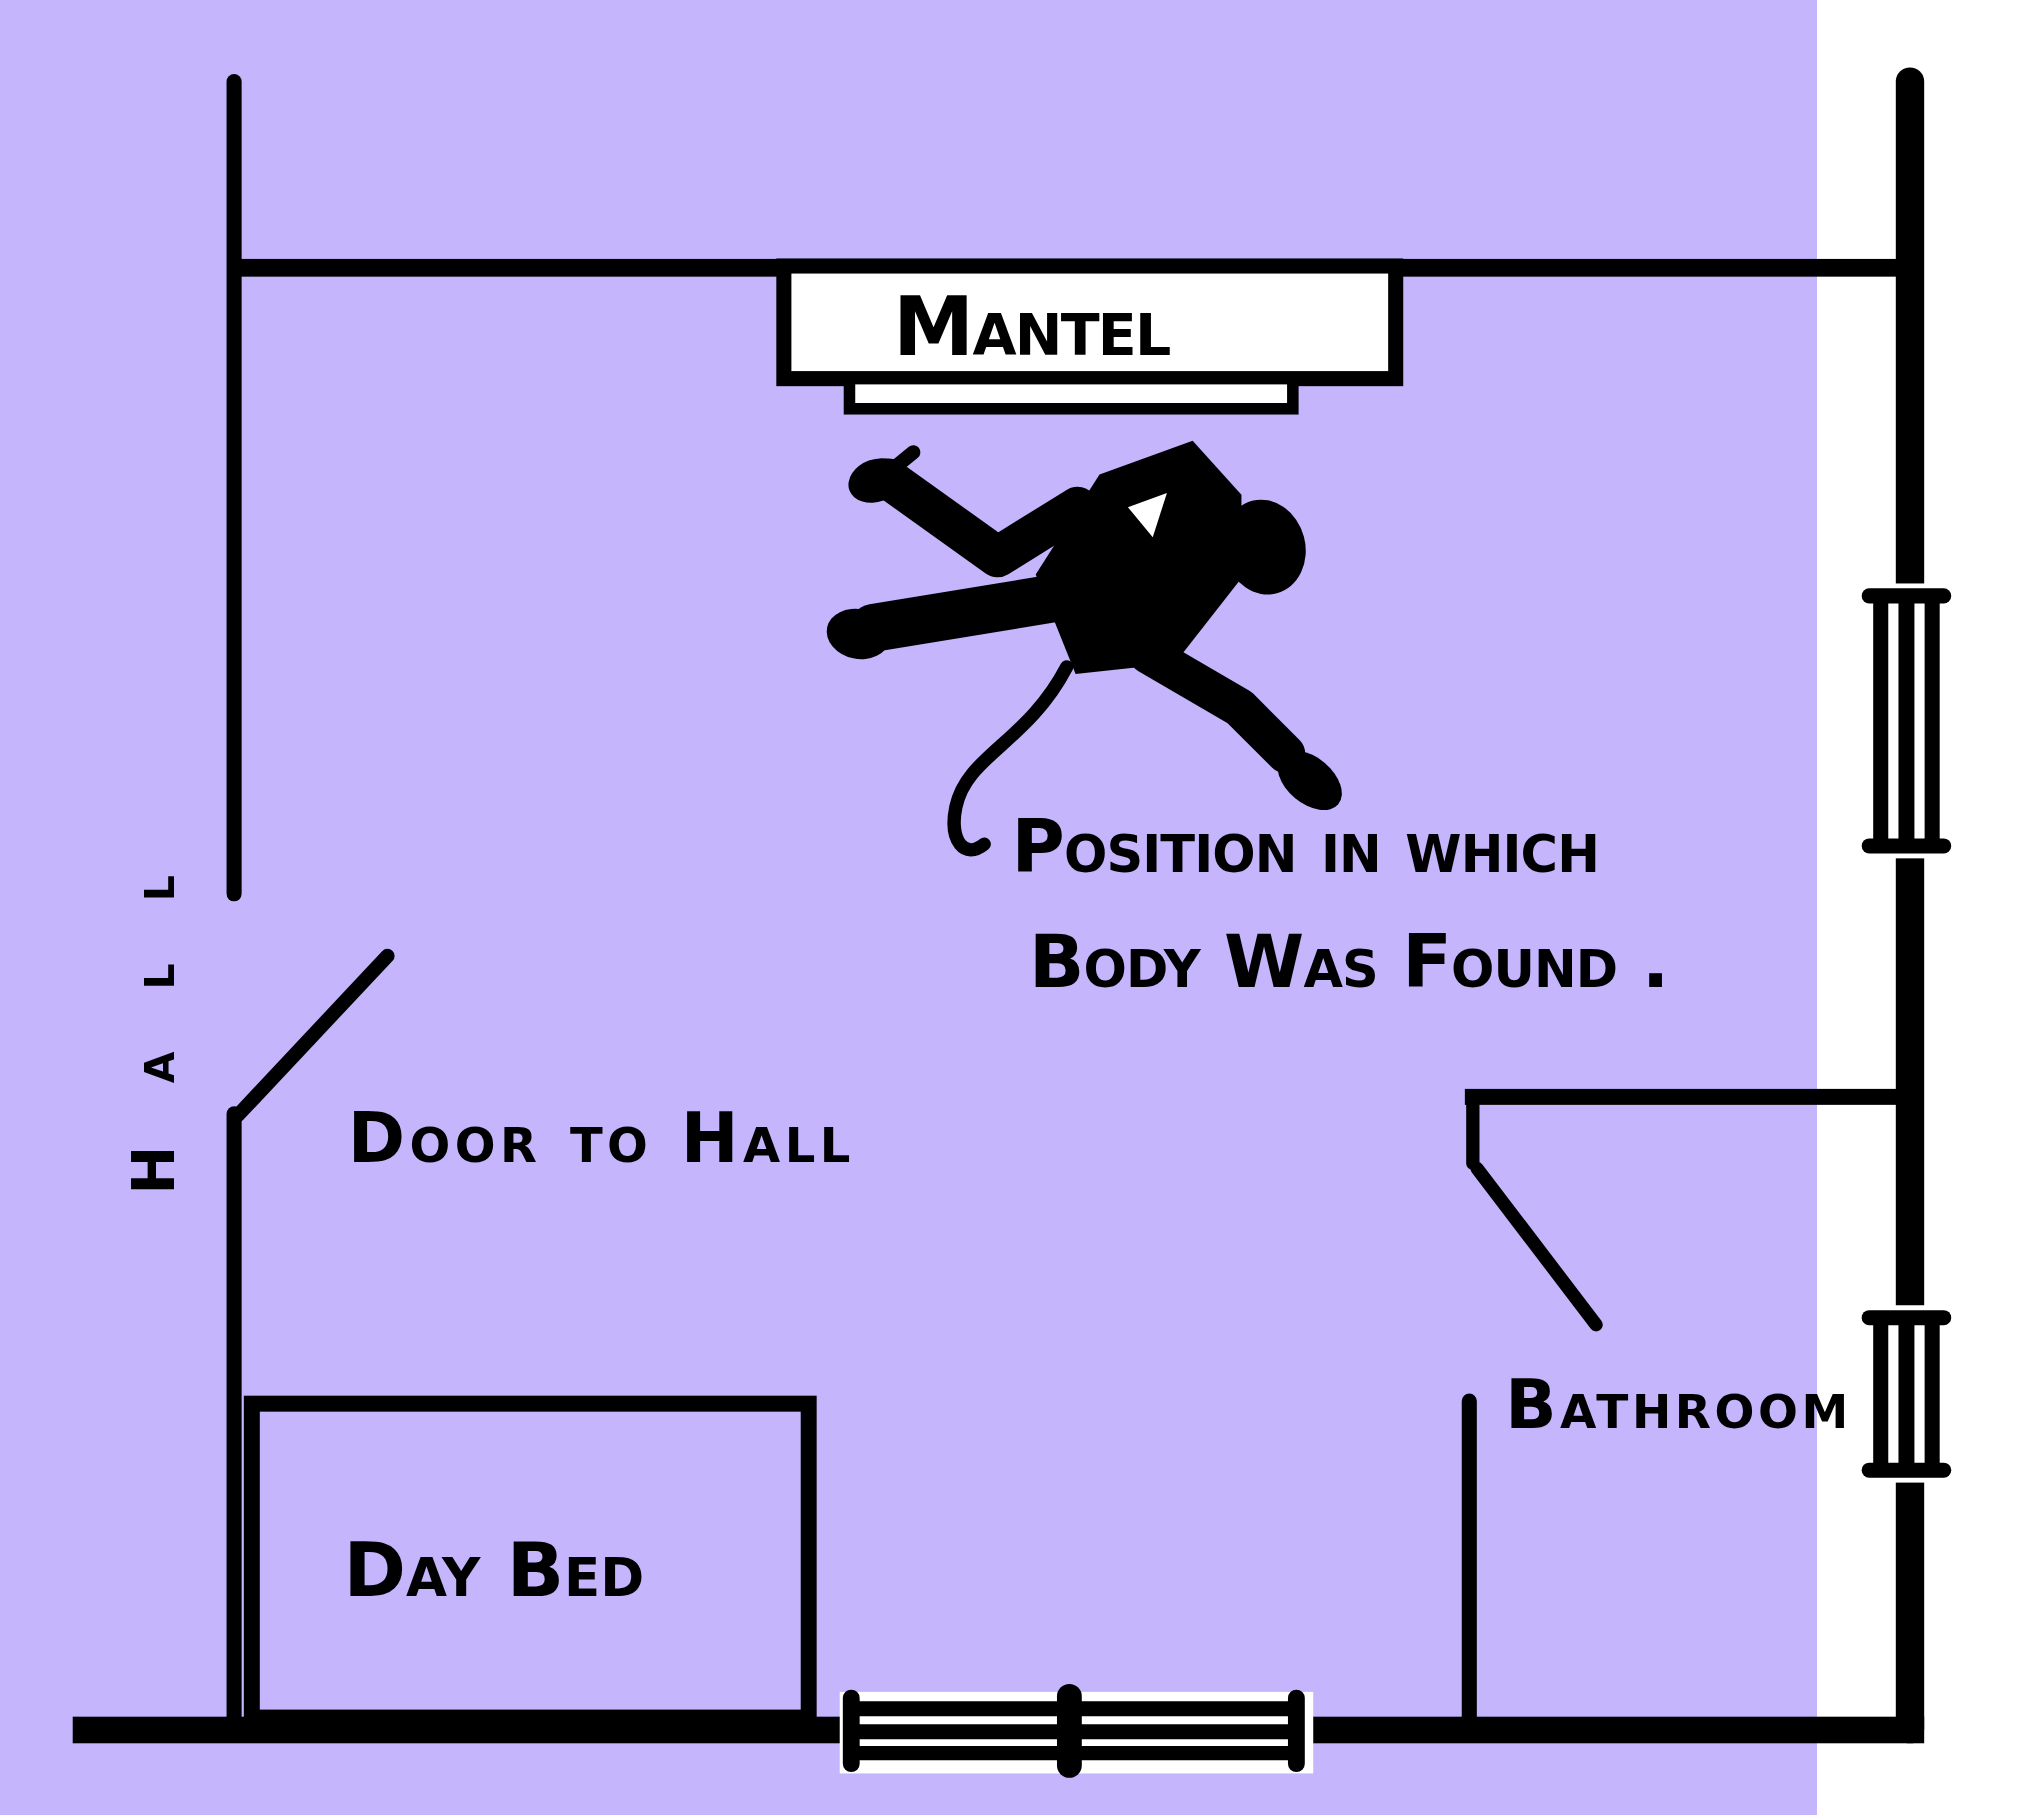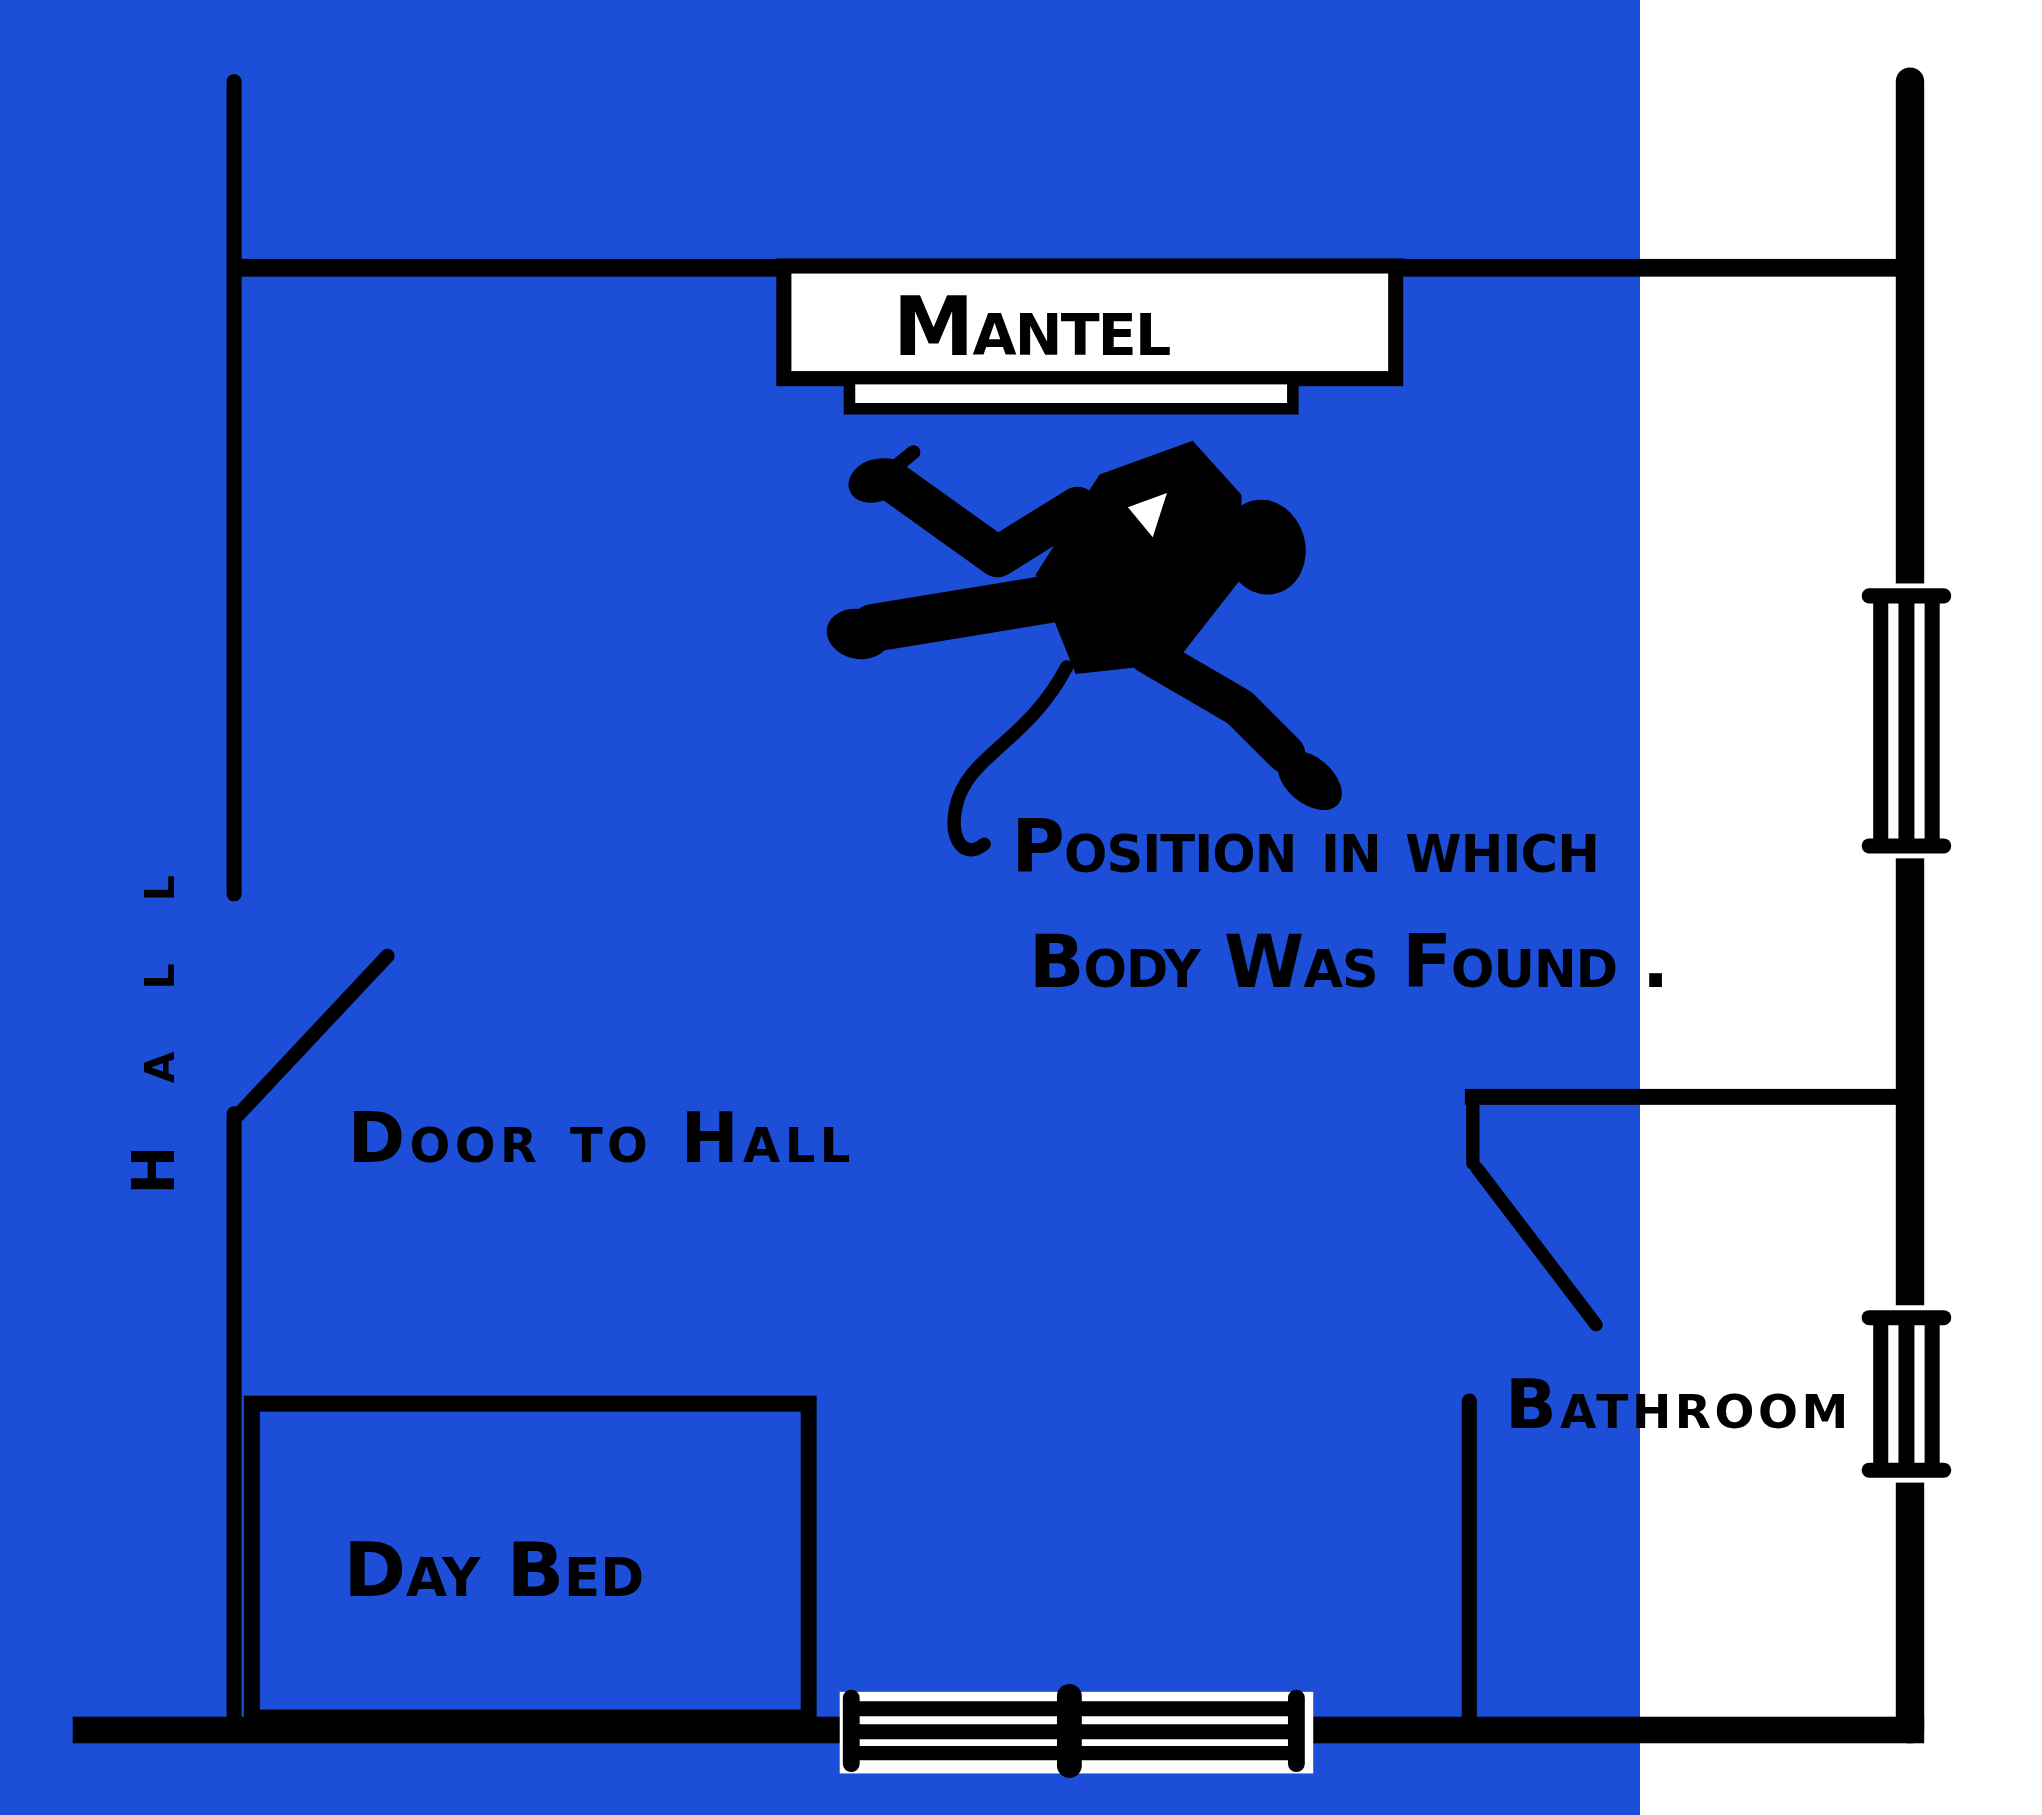--- a/index.html
+++ b/index.html
@@ -5,23 +5,23 @@
   html, body {
     margin: 0;
     padding: 0;
     background: #ffffff;
     width: 2043px;
     height: 1816px;
     overflow: hidden;
   }
   .plan-wrap {
     position: relative;
-    width: 1640px;
+    width: 1817px;
     height: 1816px;
-    background: #1d4ed8;
+    background: #c4b5fd;
   }
   svg { display: block; }
   .ink-line   { stroke: #000000; fill: none; }
   .ink-fill   { fill: #000000; stroke: none; }
   .paper-fill { fill: #ffffff; stroke: none; }
   .plan-label {
     font-family: "DejaVu Sans", "Liberation Sans", sans-serif;
     font-weight: 700;
     font-variant: small-caps;
     fill: #000000;

